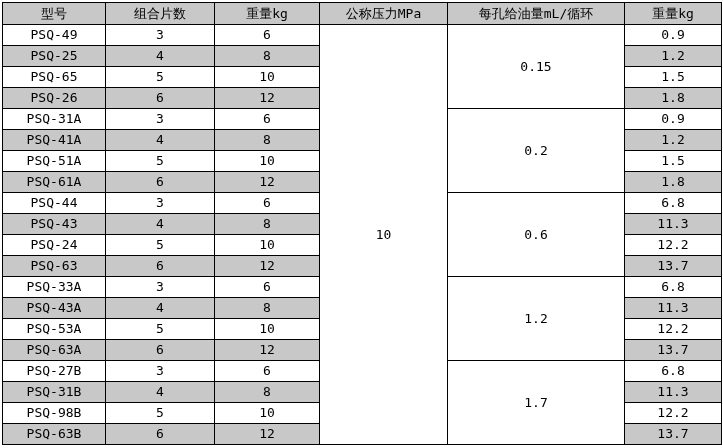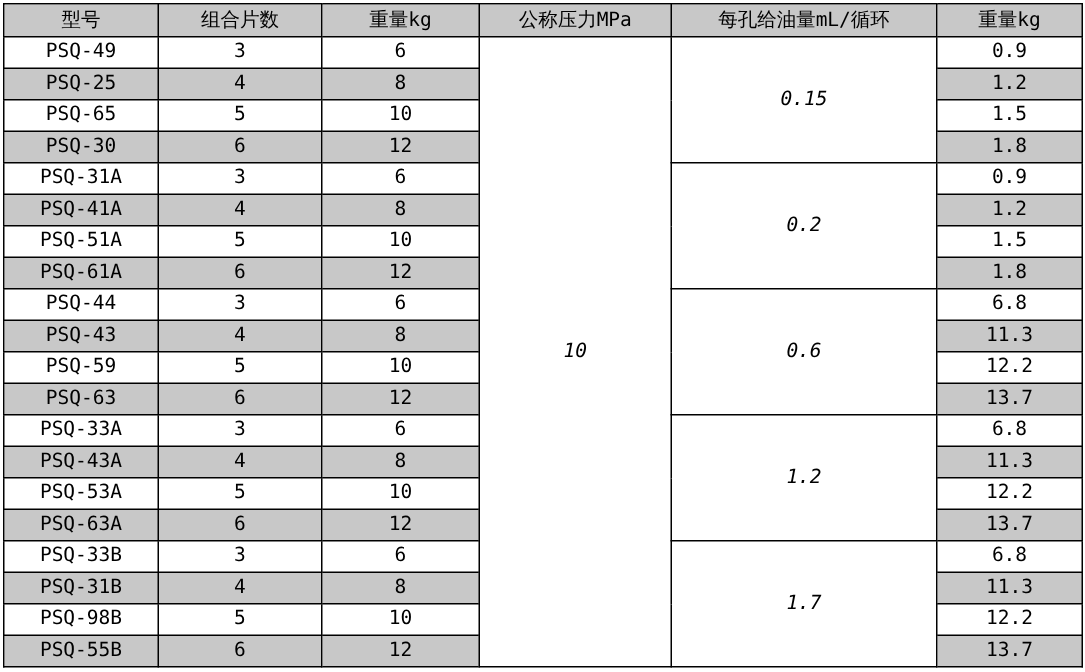--- a/index.html
+++ b/index.html
@@ -33,21 +33,20 @@
   }
   table.spec thead th {
     background: var(--header-bg, #c8c8c8);
     height: 21px;
   }
   table.spec tbody tr.stripe td {
     background: var(--stripe-bg, #c8c8c8);
   }
   table.spec td.merged {
     background: #ffffff !important;
-    font-style: italic;
   }
 </style>
 </head>
 <body>
 
 <table class="spec">
   <colgroup>
     <col style="width:103px">
       <col style="width:109px">
       <col style="width:105px">
@@ -80,21 +79,21 @@
         <td>8</td>
         <td>1.2</td>
       </tr>
       <tr>
         <td>PSQ-65</td>
         <td>5</td>
         <td>10</td>
         <td>1.5</td>
       </tr>
       <tr class="stripe">
-        <td>PSQ-30</td>
+        <td>PSQ-26</td>
         <td>6</td>
         <td>12</td>
         <td>1.8</td>
       </tr>
       <tr>
         <td>PSQ-31A</td>
         <td>3</td>
         <td>6</td>
         <td class="merged" rowspan="4">0.2</td>
         <td>0.9</td>
@@ -124,21 +123,21 @@
         <td class="merged" rowspan="4">0.6</td>
         <td>6.8</td>
       </tr>
       <tr class="stripe">
         <td>PSQ-43</td>
         <td>4</td>
         <td>8</td>
         <td>11.3</td>
       </tr>
       <tr>
-        <td>PSQ-59</td>
+        <td>PSQ-24</td>
         <td>5</td>
         <td>10</td>
         <td>12.2</td>
       </tr>
       <tr class="stripe">
         <td>PSQ-63</td>
         <td>6</td>
         <td>12</td>
         <td>13.7</td>
       </tr>
@@ -161,38 +160,38 @@
         <td>10</td>
         <td>12.2</td>
       </tr>
       <tr class="stripe">
         <td>PSQ-63A</td>
         <td>6</td>
         <td>12</td>
         <td>13.7</td>
       </tr>
       <tr>
-        <td>PSQ-33B</td>
+        <td>PSQ-27B</td>
         <td>3</td>
         <td>6</td>
         <td class="merged" rowspan="4">1.7</td>
         <td>6.8</td>
       </tr>
       <tr class="stripe">
         <td>PSQ-31B</td>
         <td>4</td>
         <td>8</td>
         <td>11.3</td>
       </tr>
       <tr>
         <td>PSQ-98B</td>
         <td>5</td>
         <td>10</td>
         <td>12.2</td>
       </tr>
       <tr class="stripe">
-        <td>PSQ-55B</td>
+        <td>PSQ-63B</td>
         <td>6</td>
         <td>12</td>
         <td>13.7</td>
       </tr>
     </tbody>
 </table>
 
 </body></html>

